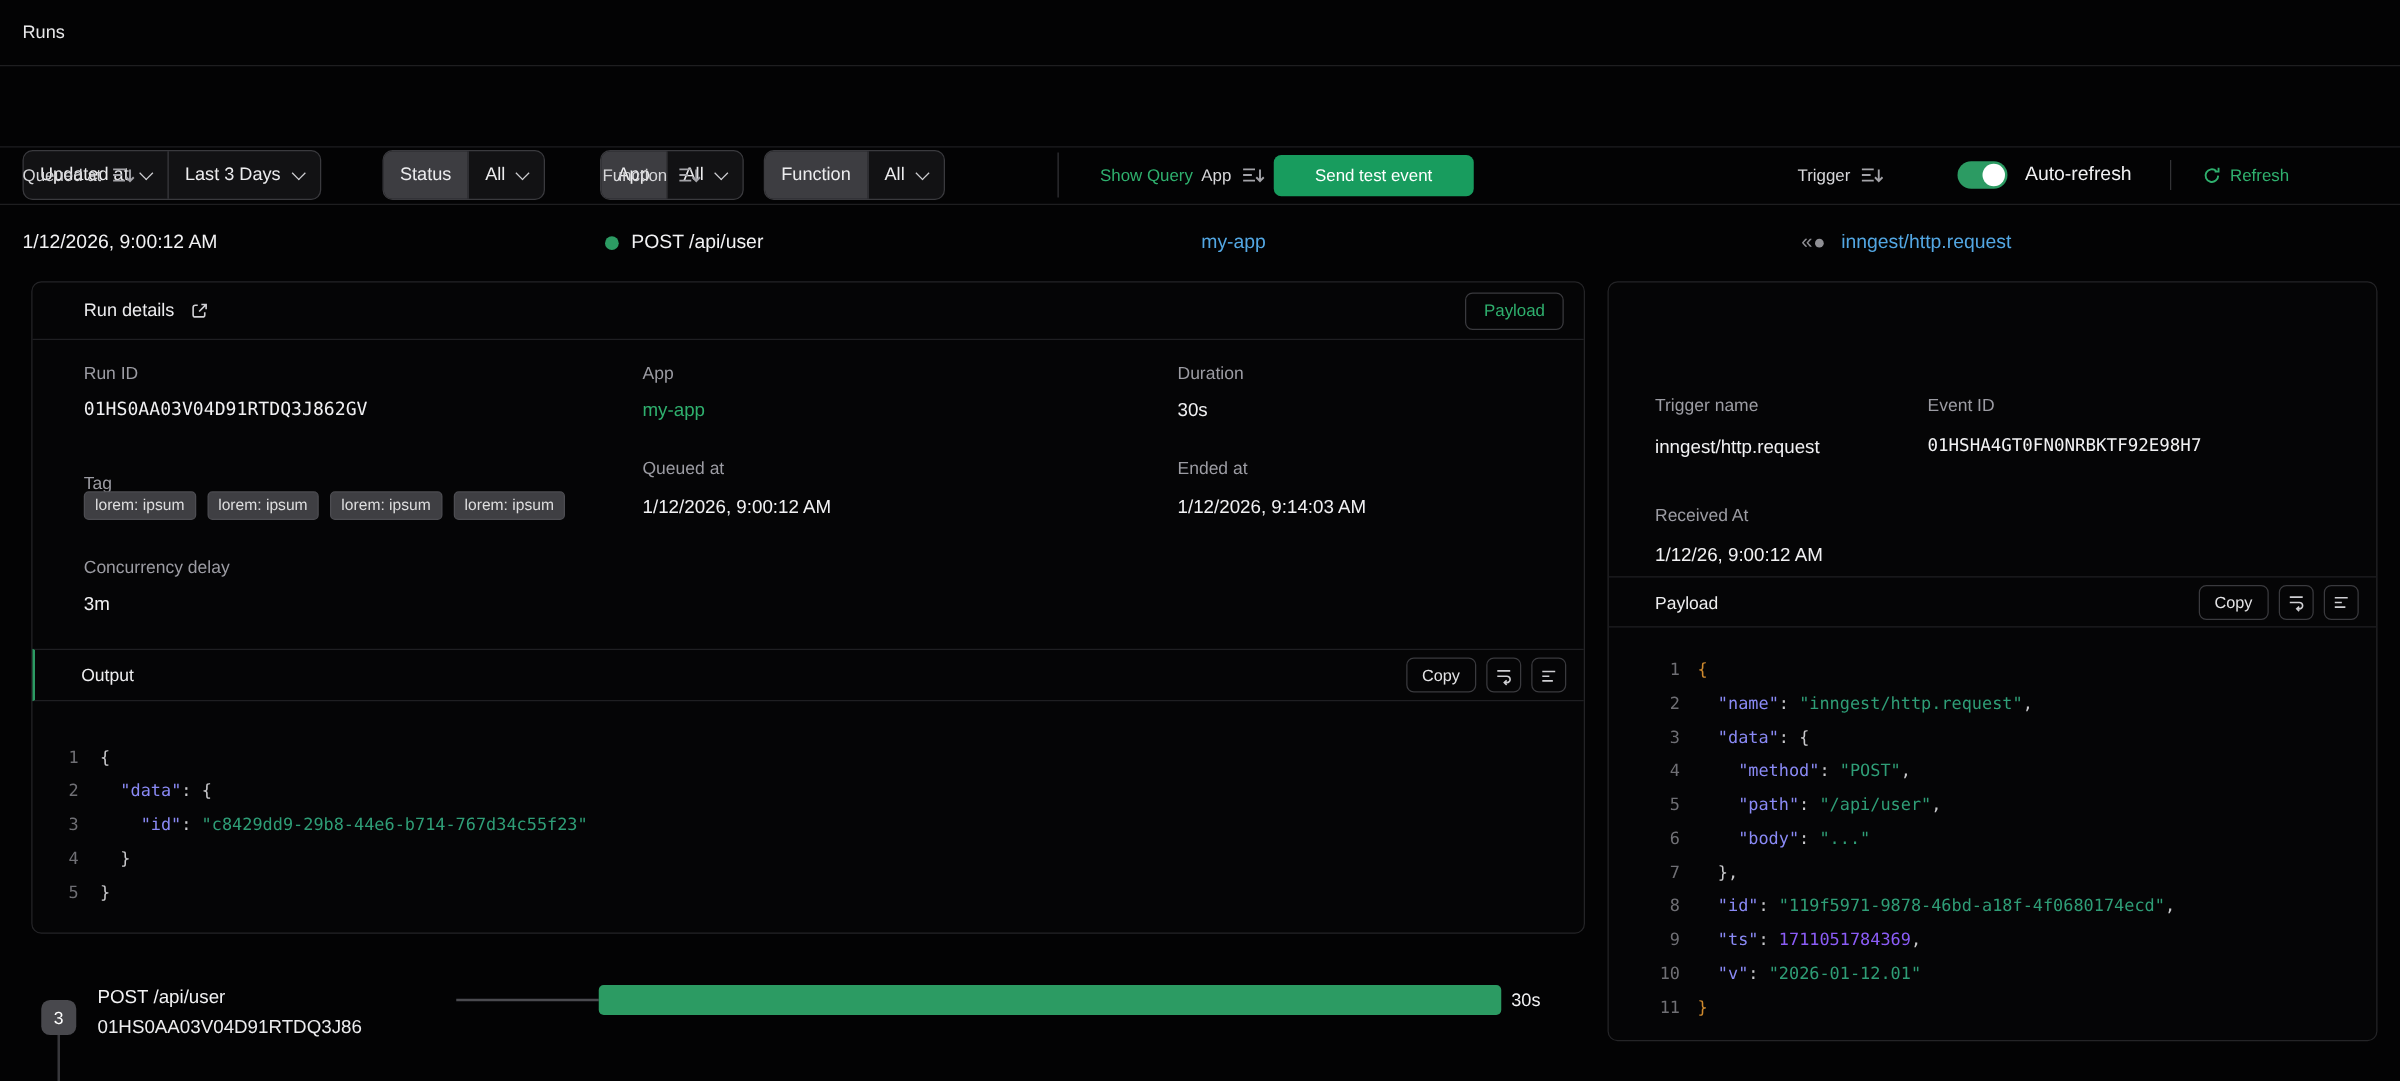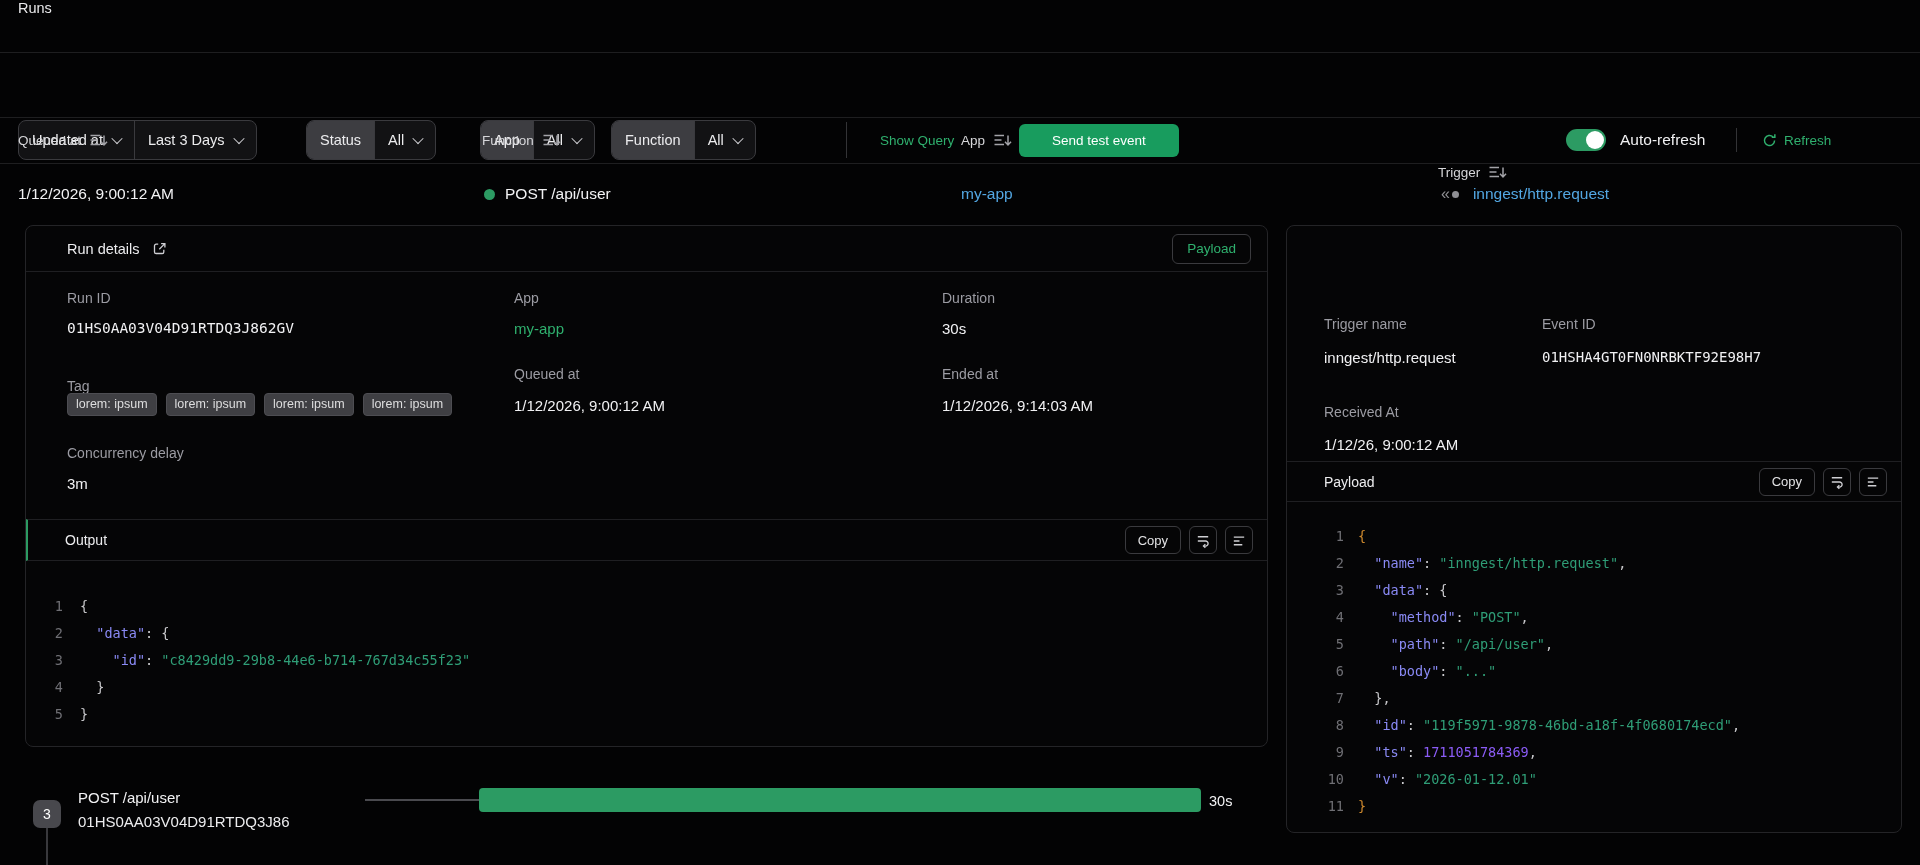--- a/index.html
+++ b/index.html
@@ -2,21 +2,21 @@
 <html><head>
 <meta charset="utf-8">
 <style>
   html,body{margin:0;padding:0;background:#000;}
   .stage{position:relative;width:1920px;height:865px;background:#030304;overflow:hidden;
          font-family:"Liberation Sans",sans-serif;color:#ededef;}
   .mono{font-family:"DejaVu Sans Mono",monospace;}
 
   
   .topbar{position:absolute;left:0;top:0;width:100%;height:53px;border-bottom:1px solid #1e1e20;
-          display:flex;padding-left:18px;box-sizing:border-box;}
+          display:flex;align-items:center;padding-left:18px;box-sizing:border-box;}
   .topbar .title{font-size:14.5px;color:#e8e8ea;}
 
   
   .filterbar{position:absolute;left:0;top:54px;width:100%;height:63px;border-bottom:1px solid #1e1e20;}
   .fgroup{position:absolute;top:66px;height:40px;display:flex;align-items:stretch;
           border:1px solid #3a3a3e;border-radius:8px;box-sizing:border-box;background:#121214;}
   .fseg{display:flex;align-items:center;padding:0 13px;font-size:14.5px;color:#ececee;cursor:pointer;}
   .fseg + .fseg{border-left:1px solid #3a3a3e;}
   .fseg.lbl{background:#3d3d41;border-radius:7px 0 0 7px;border-left:none;}
   .chev{display:inline-block;width:7px;height:7px;border-right:1.6px solid #cfcfd3;
@@ -179,21 +179,21 @@
         <path d="M15 3.5v9.5m-3-3.2l3 3.2 3-3.2" stroke="#a3a3a8" stroke-width="1.5" fill="none"></path>
       </svg>
     </div>
     <div class="th" style="left:961px;">
       <span>App</span>
       <svg class="icon" width="19" height="16" viewBox="0 0 19 16">
         <path d="M1.5 3.5h9.5M1.5 8h7M1.5 12.5h9.5" stroke="#a3a3a8" stroke-width="1.5" fill="none"></path>
         <path d="M15 3.5v9.5m-3-3.2l3 3.2 3-3.2" stroke="#a3a3a8" stroke-width="1.5" fill="none"></path>
       </svg>
     </div>
-    <div class="th" style="left:1438px;margin-top:32px;">
+    <div class="th" style="left:1438px;">
       <span>Trigger</span>
       <svg class="icon" width="19" height="16" viewBox="0 0 19 16">
         <path d="M1.5 3.5h9.5M1.5 8h7M1.5 12.5h9.5" stroke="#a3a3a8" stroke-width="1.5" fill="none"></path>
         <path d="M15 3.5v9.5m-3-3.2l3 3.2 3-3.2" stroke="#a3a3a8" stroke-width="1.5" fill="none"></path>
       </svg>
     </div>
   </div>
 
   <div class="trow">
     <div class="tcell" style="left:18px;">

